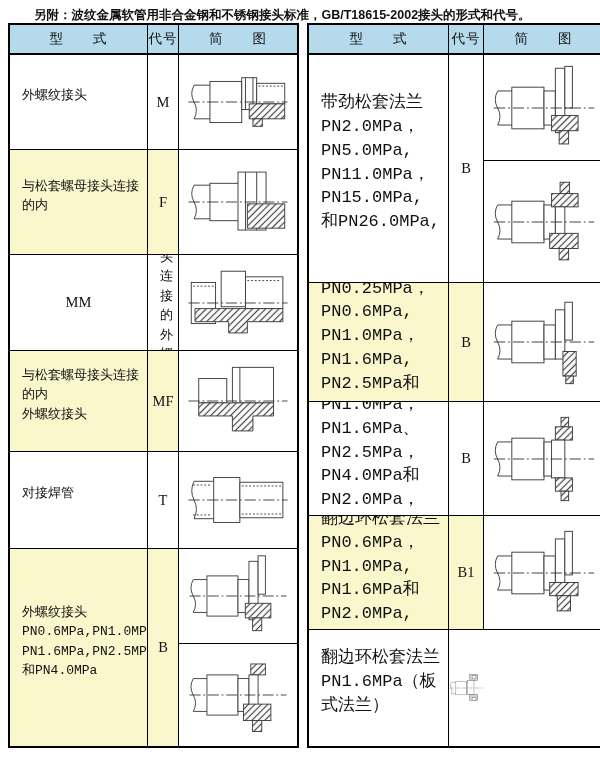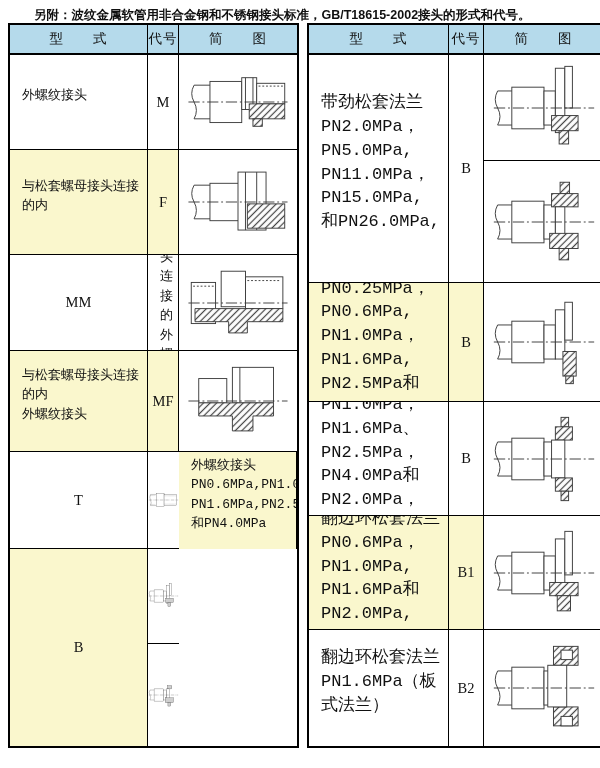--- a/index.html
+++ b/index.html
@@ -122,20 +122,21 @@
           <g fill="none" stroke="#3a3a3a" stroke-width="1">
             <rect x="14" y="22" width="30" height="26" fill="#fff"></rect>
             <rect x="50" y="10" width="44" height="38" fill="#fff"></rect>
             <line x1="58" y1="10" x2="58" y2="48"></line>
             <path d="M14,48 H94 V62 H72 V78 H50 V62 H14 Z" fill="url(#hp)"></path>
             <line x1="3" y1="46" x2="109" y2="46" stroke-dasharray="12 3 2 3"></line>
           </g>
         </svg>
     </div>
 
+    <div class="cell type br">对接焊管</div>
     <div class="cell code br">T</div>
     <div class="cell diag">
       <svg class="dg" width="106" height="86" viewBox="0 0 112 92">
           <g fill="none" stroke="#3a3a3a" stroke-width="1">
             <path d="M30,26 L9,26 q-5,10 0,20 q5,10 0,20 L30,66" fill="#fff"></path>
             <rect x="30" y="22" width="28" height="48" fill="#fff"></rect>
             <rect x="58" y="27" width="46" height="38" fill="#fff"></rect>
             <line x1="60" y1="31" x2="102" y2="31" stroke-dasharray="2 2"></line>
             <line x1="60" y1="61" x2="102" y2="61" stroke-dasharray="2 2"></line>
             <line x1="8" y1="30" x2="28" y2="30" stroke-dasharray="2 2"></line>
@@ -281,21 +282,20 @@
             <rect x="78" y="2" width="8" height="46" fill="#fff"></rect>
             <rect x="62" y="56" width="30" height="14" fill="url(#hp)"></rect>
             <rect x="70" y="70" width="14" height="16" fill="url(#hp)"></rect>
             <line x1="3" y1="46" x2="109" y2="46" stroke-dasharray="12 3 2 3"></line>
           </g>
         </svg>
     </div>
 
     <div class="cell type br lr">翻边环松套法兰
 PN1.6MPa（板式法兰）</div>
-    <div class="cell code br lr">B2</div>
     <div class="cell diag lr">
       <svg class="dg" width="106" height="92" viewBox="0 0 112 92">
           <g fill="none" stroke="#3a3a3a" stroke-width="1">
             <path d="M24,28 L7,28 q-5,9 0,18 q5,9 0,18 L24,64" fill="#fff"></path>
             <rect x="22" y="24" width="34" height="44" fill="#fff"></rect>
             <rect x="56" y="28" width="12" height="36" fill="#fff"></rect>
             <rect x="66" y="2" width="26" height="20" fill="url(#hp)"></rect>
             <rect x="74" y="6" width="12" height="10" fill="#fff"></rect>
             <rect x="66" y="66" width="26" height="20" fill="url(#hp)"></rect>
             <rect x="74" y="76" width="12" height="10" fill="#fff"></rect>

